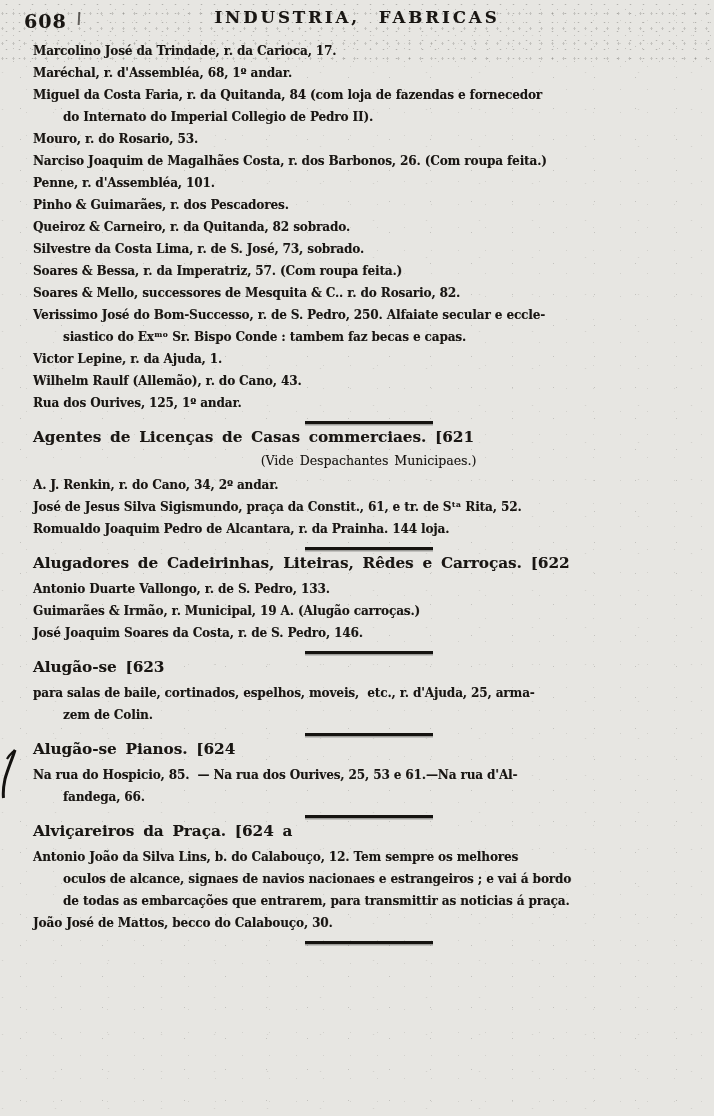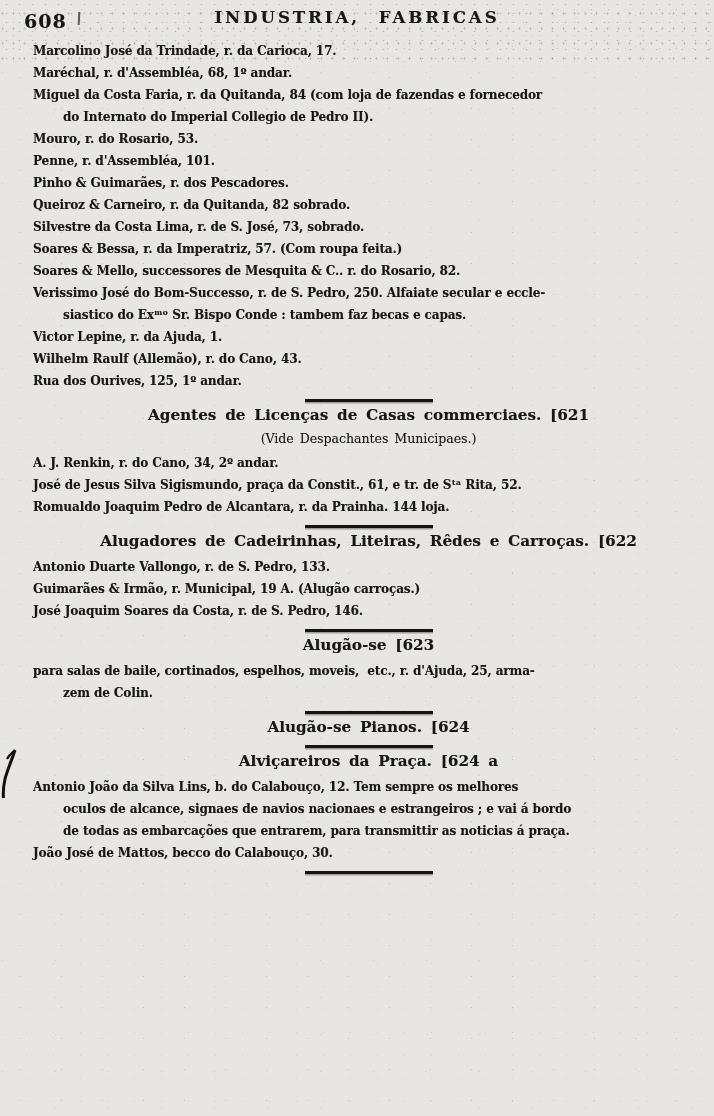--- a/index.html
+++ b/index.html
@@ -61,21 +61,21 @@
   }
   .sep{
     width:128px;height:3px;
     margin:7px auto 2px;
     background:#151310;
     box-shadow:0 1.5px 0 rgba(21,19,16,.35);
   }
   .sec-head{
     margin:0 0 4px;
     font-size:15.2px;font-weight:bold;line-height:22px;
-    text-align:center;word-spacing:3.5px;
+    text-align:left;word-spacing:3.5px;
   }
   .sec-note{
     margin:2px 0 5px;
     font-size:12.5px;font-weight:normal;line-height:17px;
     text-align:center;word-spacing:2px;
   }
   .sec-body{}
   .ink-mark{position:absolute;left:0;top:748px;}
 </style>
 </head>
@@ -98,20 +98,21 @@
       <span class="header-tick"></span>
       <span class="running-title">INDUSTRIA, FABRICAS</span>
     </div>
 
     <div>
       <p class="entry">Marcolino José da Trindade, r. da Carioca, 17.</p>
       <p class="entry">Maréchal, r. d'Assembléa, 68, 1º andar.</p>
       <p class="entry">Miguel da Costa Faria, r. da Quitanda, 84 (com loja de fazendas e fornecedor
 do Internato do Imperial Collegio de Pedro II).</p>
       <p class="entry">Mouro, r. do Rosario, 53.</p>
+      <p class="entry">Narciso Joaquim de Magalhães Costa, r. dos Barbonos, 26. (Com roupa feita.)</p>
       <p class="entry">Penne, r. d'Assembléa, 101.</p>
       <p class="entry">Pinho &amp; Guimarães, r. dos Pescadores.</p>
       <p class="entry">Queiroz &amp; Carneiro, r. da Quitanda, 82 sobrado.</p>
       <p class="entry">Silvestre da Costa Lima, r. de S. José, 73, sobrado.</p>
       <p class="entry">Soares &amp; Bessa, r. da Imperatriz, 57. (Com roupa feita.)</p>
       <p class="entry">Soares &amp; Mello, successores de Mesquita &amp; C.. r. do Rosario, 82.</p>
       <p class="entry">Verissimo José do Bom-Successo, r. de S. Pedro, 250. Alfaiate secular e eccle-
 siastico do Exᵐᵒ Sr. Bispo Conde : tambem faz becas e capas.</p>
       <p class="entry">Victor Lepine, r. da Ajuda, 1.</p>
       <p class="entry">Wilhelm Raulf (Allemão), r. do Cano, 43.</p>
@@ -137,20 +138,24 @@
 
     <div class="sep"></div>
     <h2 class="sec-head">Alugão-se [623</h2>
     <div class="sec-body">
       <p class="entry">para salas de baile, cortinados, espelhos, moveis,  etc., r. d'Ajuda, 25, arma-
 zem de Colin.</p>
     </div>
 
     <div class="sep"></div>
     <h2 class="sec-head">Alugão-se Pianos. [624</h2>
+    <div class="sec-body">
+      <p class="entry">Na rua do Hospicio, 85.  — Na rua dos Ourives, 25, 53 e 61.—Na rua d'Al-
+fandega, 66.</p>
+    </div>
 
     <div class="sep"></div>
     <h2 class="sec-head">Alviçareiros da Praça. [624 a</h2>
     <div class="sec-body">
       <p class="entry">Antonio João da Silva Lins, b. do Calabouço, 12. Tem sempre os melhores
 oculos de alcance, signaes de navios nacionaes e estrangeiros ; e vai á bordo
 de todas as embarcações que entrarem, para transmittir as noticias á praça.</p>
       <p class="entry">João José de Mattos, becco do Calabouço, 30.</p>
     </div>
 

